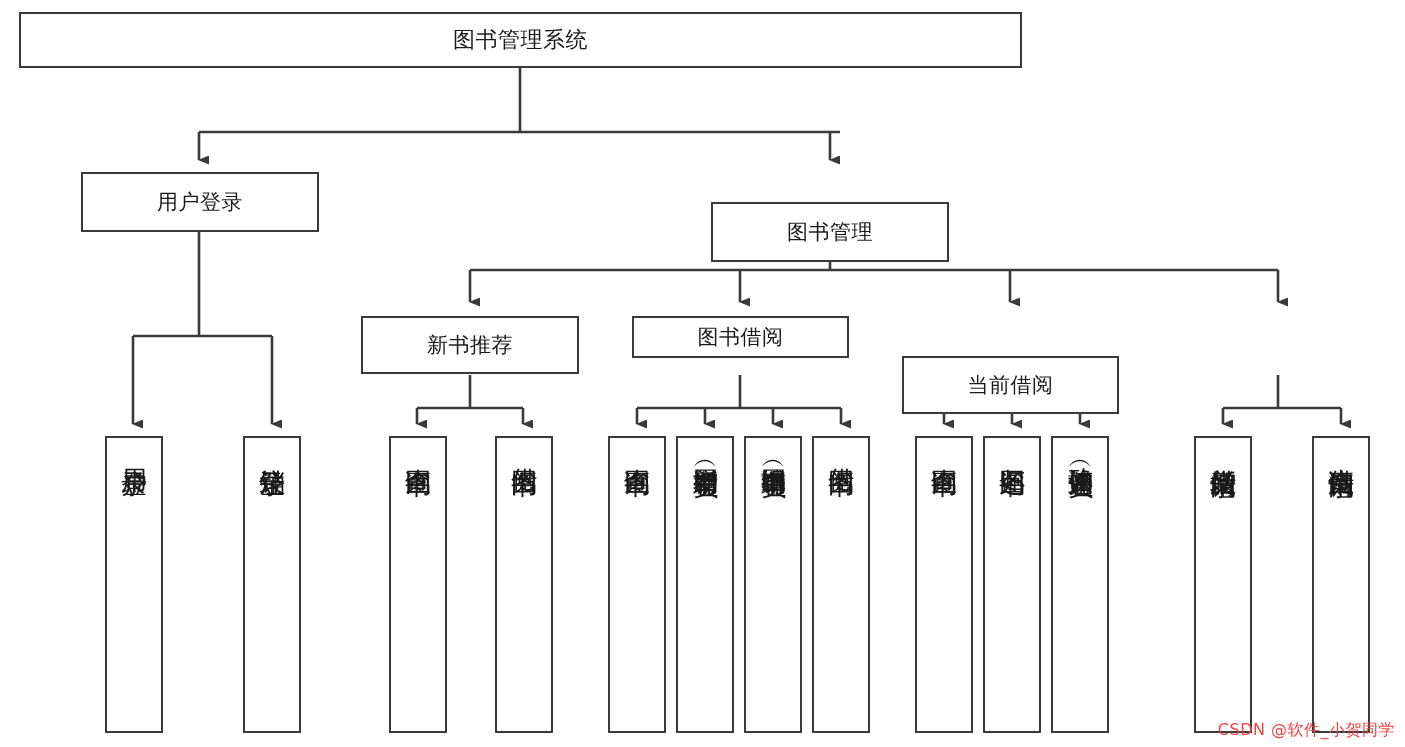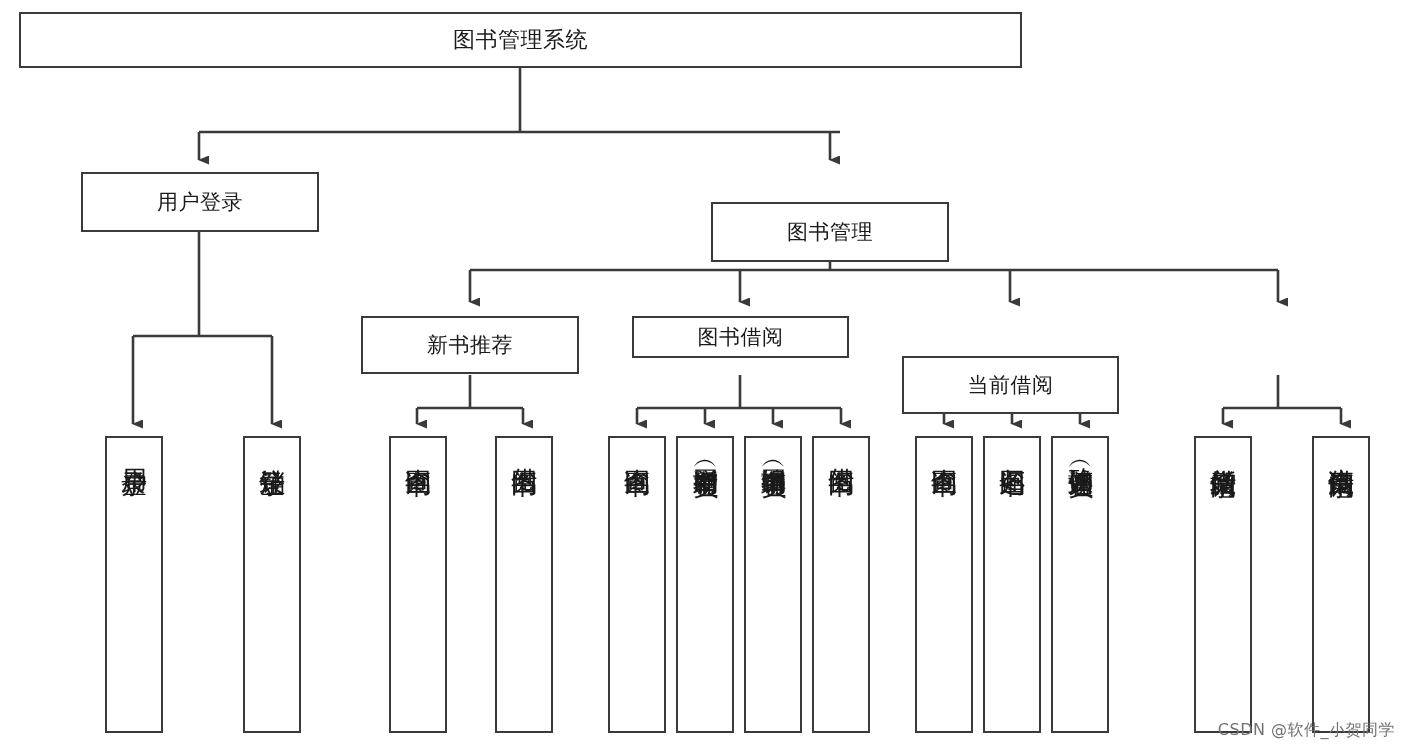--- a/index.html
+++ b/index.html
@@ -66,21 +66,21 @@
     white-space: nowrap;
   }
   .node.vert.tall-text .node-label {
     font-size: 25px;
   }
   #watermark {
     position: absolute;
     right: 10px;
     bottom: 6px;
     font-size: 16px;
-    color: #737373;
+    color: #ef4444;
     letter-spacing: 0.5px;
     z-index: 5;
     white-space: nowrap;
     font-family: "DejaVu Sans", "Liberation Sans", sans-serif;
   }
 </style>
 </head>
 <body>
 
 <div id="diagram-root">

